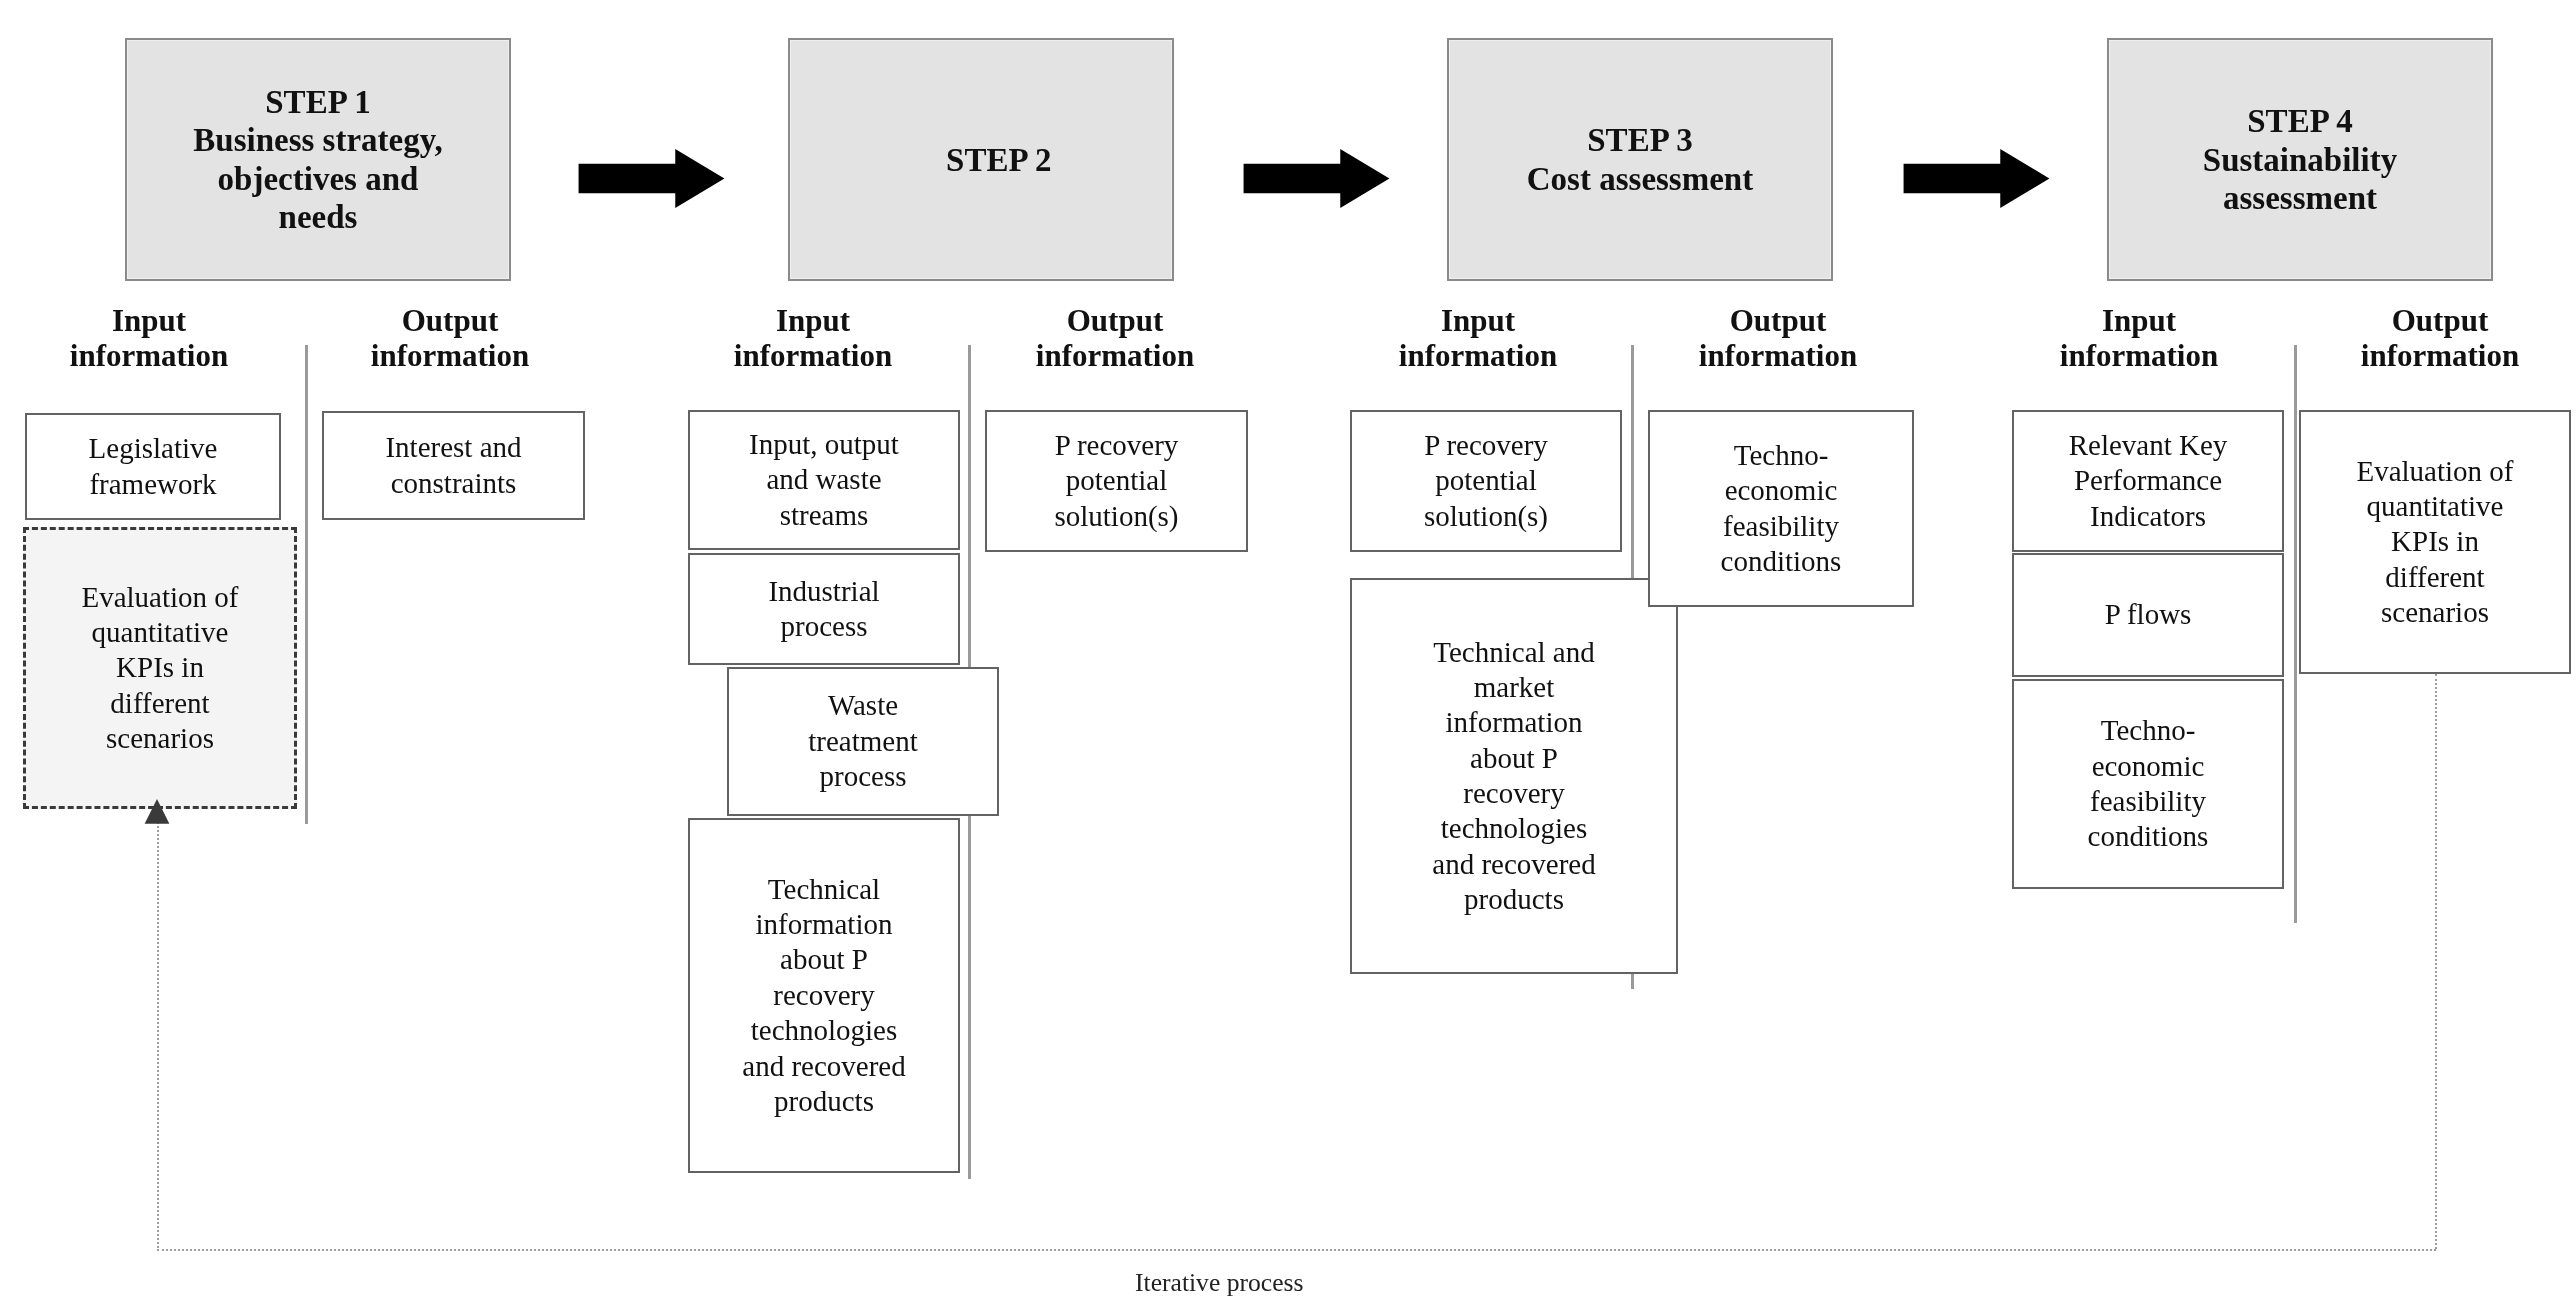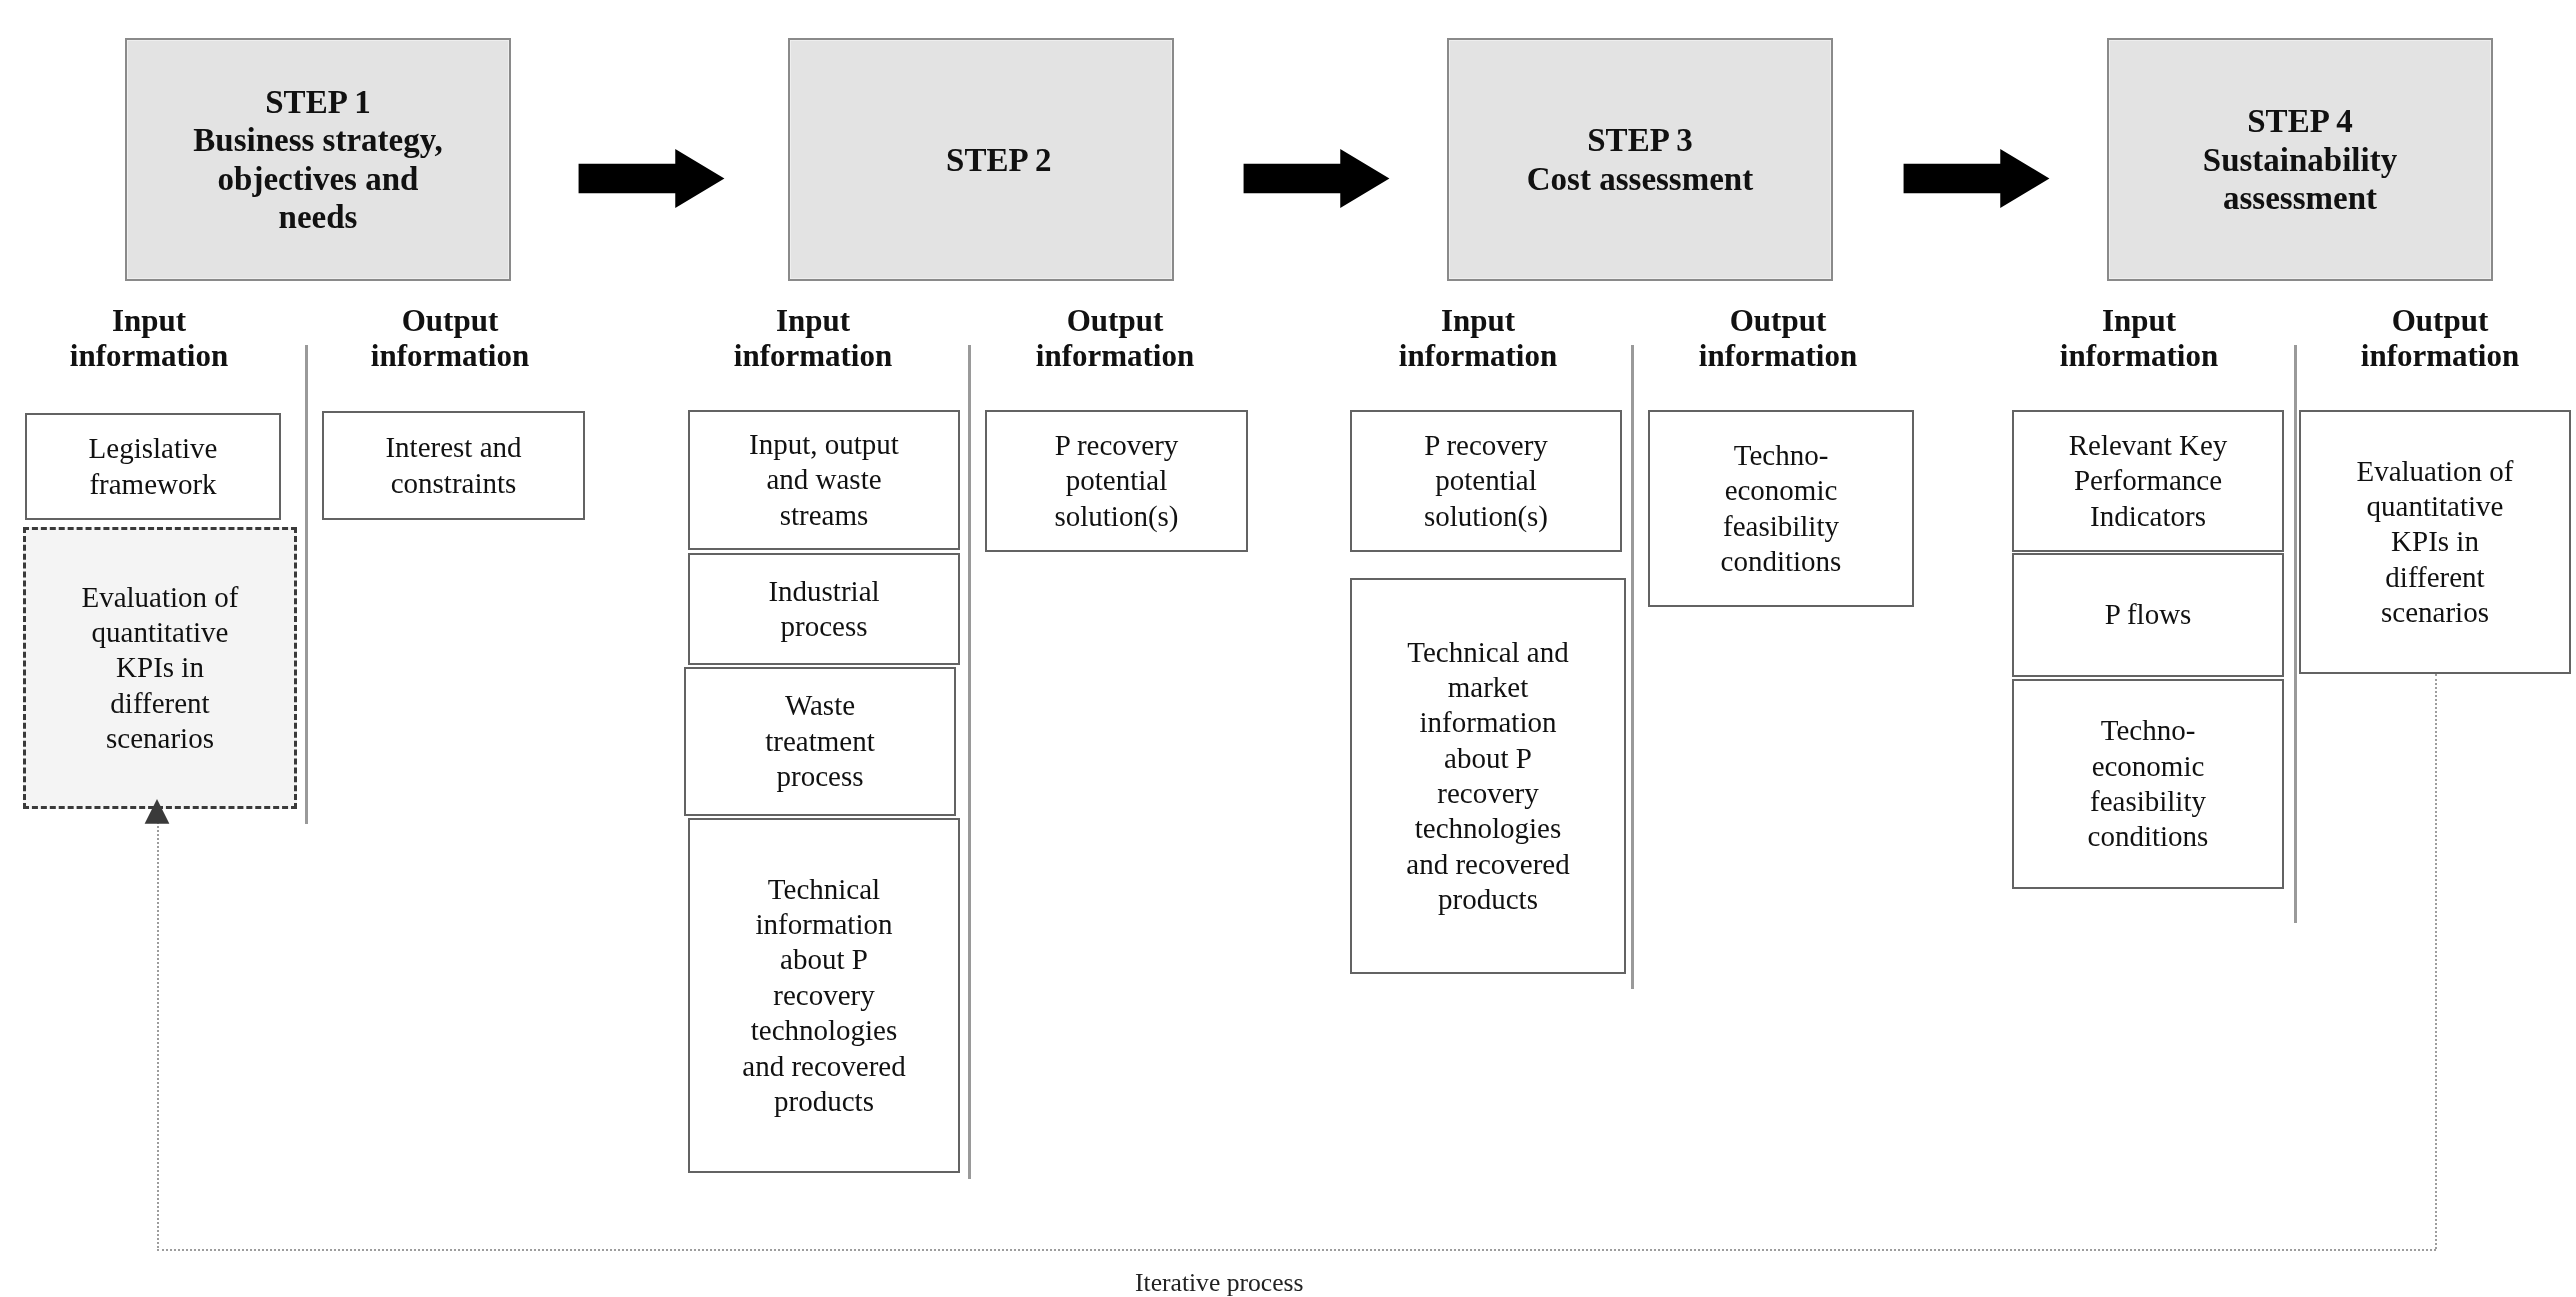--- a/index.html
+++ b/index.html
@@ -161,21 +161,21 @@
 
   <div class="ibox" style="left:688px; top:385px; width:272px; height:140px;">
     <span style="white-space:pre-line">Input, output
 and waste
 streams</span>
   </div>
   <div class="ibox" style="left:688px; top:528px; width:272px; height:112px;">
     <span style="white-space:pre-line">Industrial
 process</span>
   </div>
-  <div class="ibox" style="left:684px; top:642px; width:272px; height:149px;">
+  <div class="ibox" style="left:727px; top:642px; width:272px; height:149px;">
     <span style="white-space:pre-line">Waste
 treatment
 process</span>
   </div>
   <div class="ibox" style="left:688px; top:793px; width:272px; height:355px;">
     <span style="white-space:pre-line">Technical
 information
 about P
 recovery
 technologies
@@ -208,21 +208,21 @@
     <div>Output</div>
     <div>information</div>
   </div>
   <div class="vsplit" style="left:1631px; top:320px; height:644px;"></div>
 
   <div class="ibox" style="left:1350px; top:385px; width:272px; height:142px;">
     <span style="white-space:pre-line">P recovery
 potential
 solution(s)</span>
   </div>
-  <div class="ibox" style="left:1350px; top:553px; width:276px; height:396px;">
+  <div class="ibox" style="left:1350px; top:553px; width:328px; height:396px;">
     <span style="white-space:pre-line">Technical and
 market
 information
 about P
 recovery
 technologies
 and recovered
 products</span>
   </div>
 

